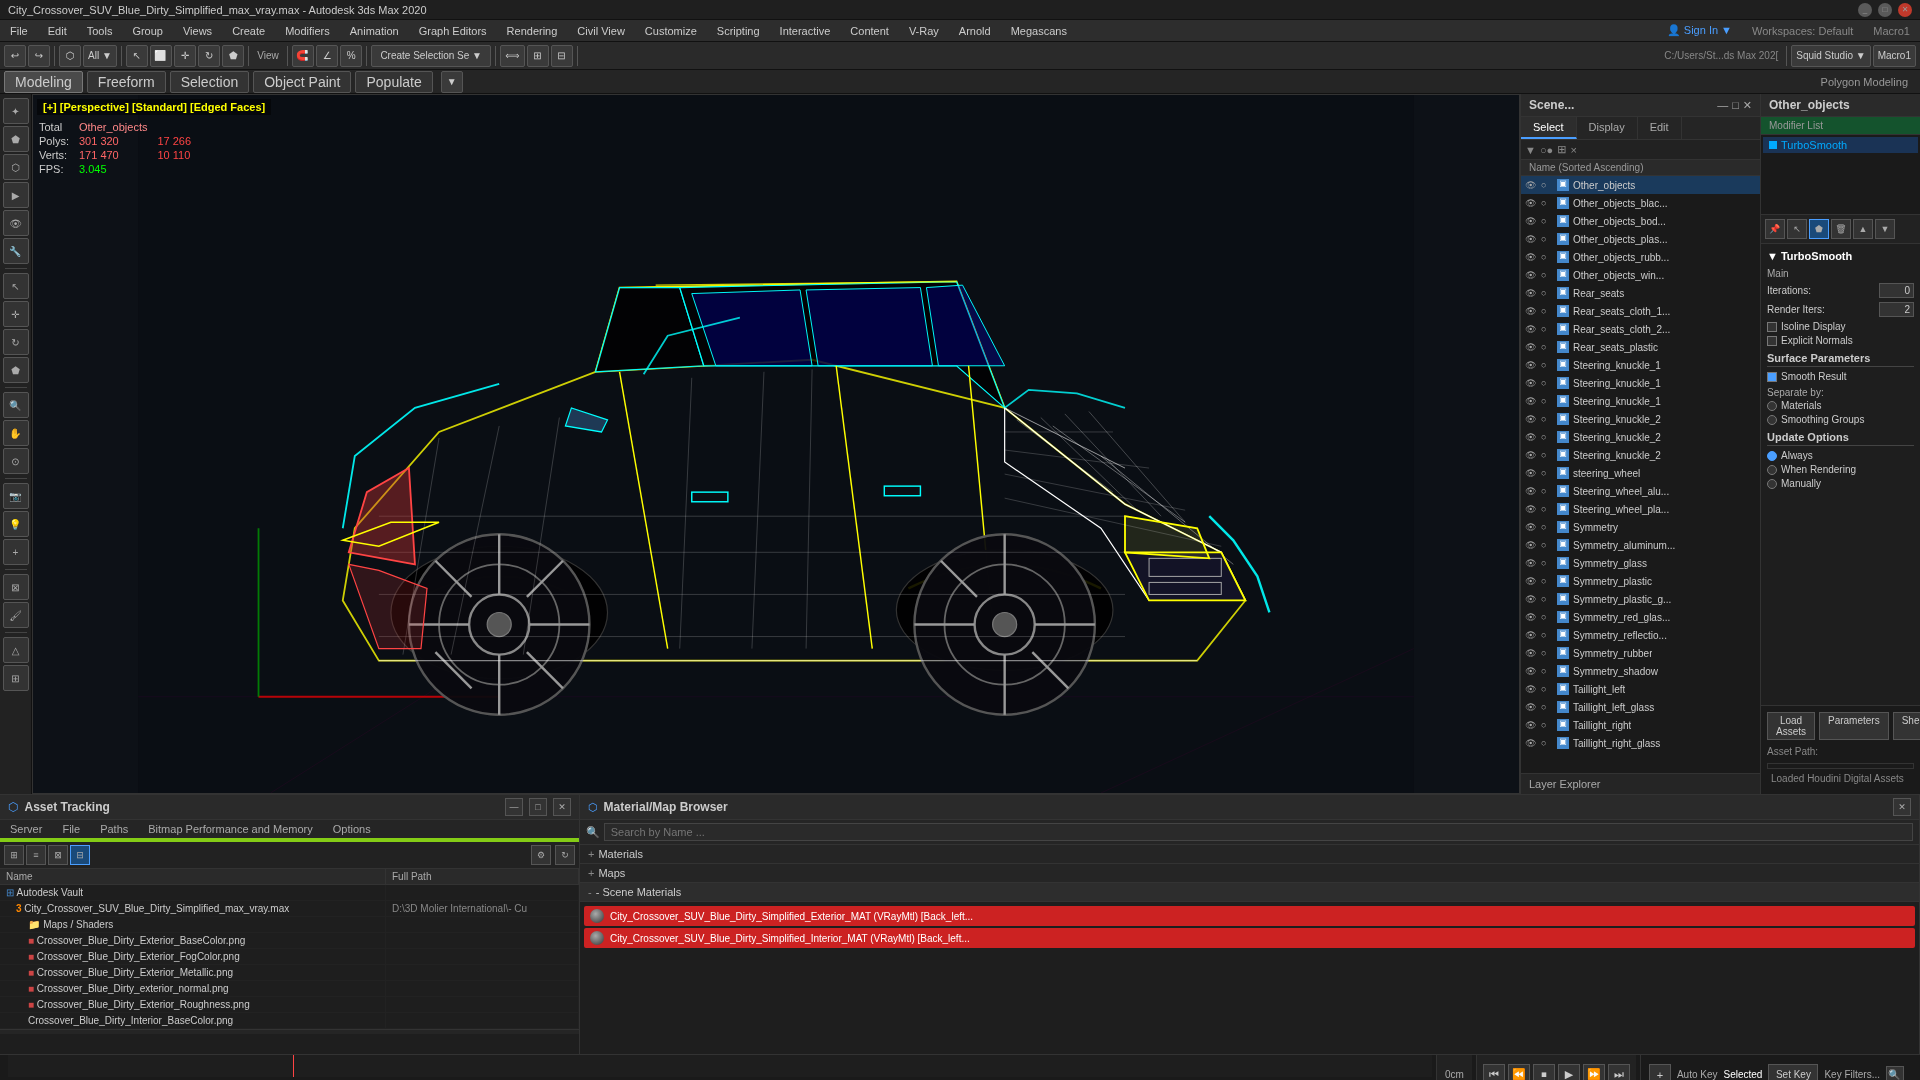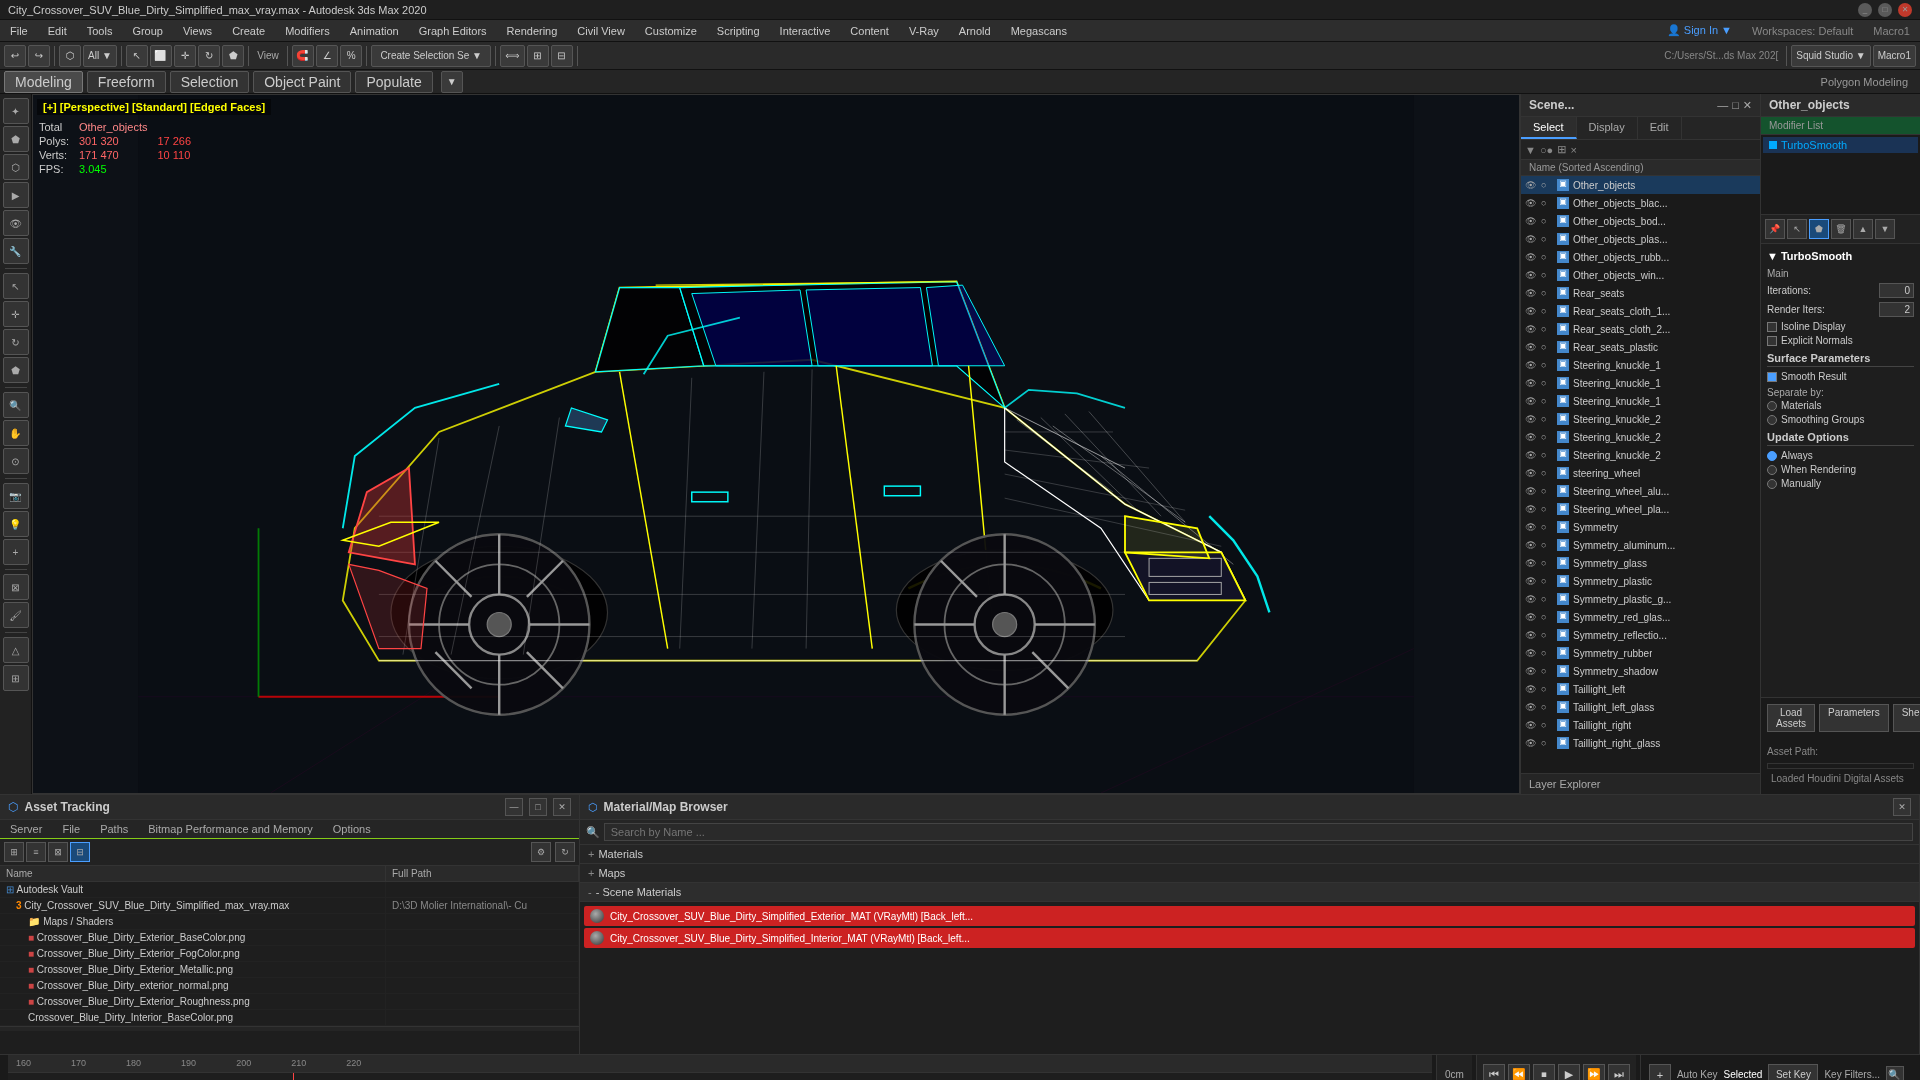--- a/index.html
+++ b/index.html
@@ -192,21 +192,21 @@
       font-size: 10px; color: #ccc;
     }
     .radio { 
       width: 10px; height: 10px; border-radius: 50%; border: 1px solid #777;
       background: #333; display: inline-block;
     }
     .radio.checked { background: #4a9eff; border-color: #4a9eff; }
     #mod-bottom { 
       padding: 6px; background: #1a1a1a; border-top: 1px solid #333;
     }
-    .btn-row { display: flex; gap: 4px; margin-bottom: 12px; }
+    .btn-row { display: flex; gap: 4px; margin-bottom: 4px; }
     .small-btn { 
       padding: 2px 8px; background: #333; border: 1px solid #555;
       color: #ccc; font-size: 10px; cursor: pointer; flex: 1; text-align: center;
     }
     .asset-path { 
       font-size: 9px; color: #666; padding: 2px; 
       border: 1px solid #333; background: #1a1a1a; margin-top: 4px;
     }
     #loaded-digital { color: #888; font-size: 10px; padding: 4px; }
 
@@ -223,21 +223,21 @@
       border-bottom: 1px solid #333;
     }
     #at-title { font-size: 12px; color: #ccc; font-weight: bold; }
     #at-controls { display: flex; gap: 6px; align-items: center; }
     .at-ctrl-btn { 
       width: 18px; height: 18px; background: #333; border: 1px solid #555;
       color: #aaa; font-size: 9px; cursor: pointer;
       display: flex; align-items: center; justify-content: center;
     }
     #at-menu {
-      display: flex; gap: 0; background: #252525; border-bottom: 1px solid #84cc16;
+      display: flex; gap: 0; background: #252525; border-bottom: 4px solid #84cc16;
     }
     .at-menu-item {
       padding: 3px 10px; color: #aaa; font-size: 11px; cursor: pointer;
     }
     #at-toolbar {
       display: flex; gap: 2px; padding: 3px 4px; background: #222;
       border-bottom: 1px solid #333; align-items: center; justify-content: space-between;
     }
     #at-toolbar .at-tb-left { display: flex; gap: 2px; }
     .at-tb-btn {
@@ -1108,29 +1108,20 @@
         </span>
       </div>
     </div>
   </div>
 
 </div>
 
 <div id="status-bar" style="height:40px;display:flex;background:#1a1a1a;border-top:1px solid #333;align-items:stretch;">
 
   <div style="flex:1;display:flex;flex-direction:column;overflow:hidden;">
-    <div id="timeline-ruler" style="height:18px;background:#2a2a2a;display:flex;align-items:center;padding:0 8px;border-bottom:1px solid #333;font-size:9px;color:#888;gap:40px;">
-      <span>160</span>
-      <span>170</span>
-      <span>180</span>
-      <span>190</span>
-      <span>200</span>
-      <span>210</span>
-      <span>220</span>
-    </div>
     <div id="timeline-track" style="height:22px;background:#1e1e1e;position:relative;cursor:pointer;">
       <div style="position:absolute;top:0;width:1px;height:100%;background:#ff4444;left:20%;"></div>
     </div>
   </div>
 
   <div style="background:#222;padding:0 8px;display:flex;align-items:center;border-left:1px solid #333;">
     <span style="font-size:10px;color:#aaa;">0cm</span>
   </div>
 
   <div id="playback-controls" style="display:flex;align-items:center;gap:3px;padding:0 6px;background:#222;border-left:1px solid #333;">

